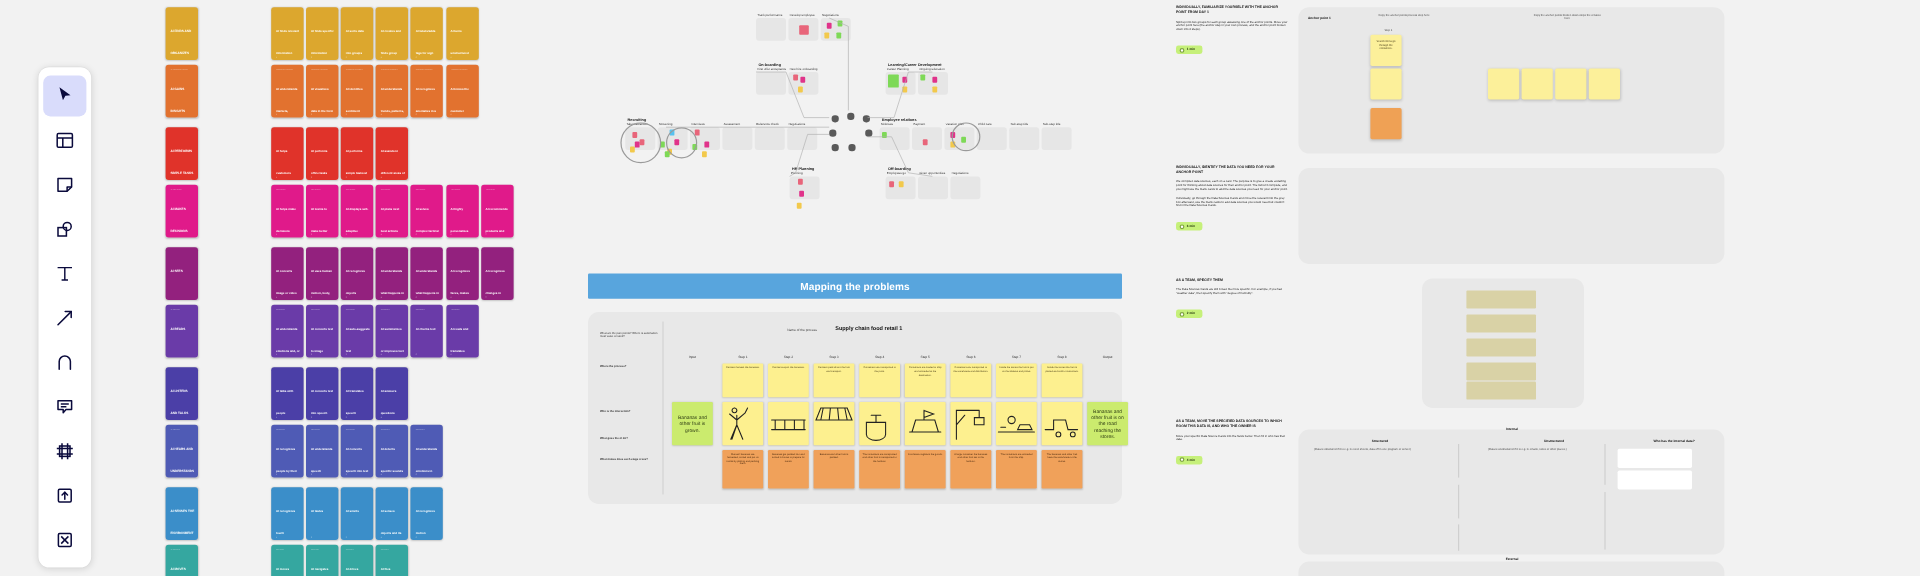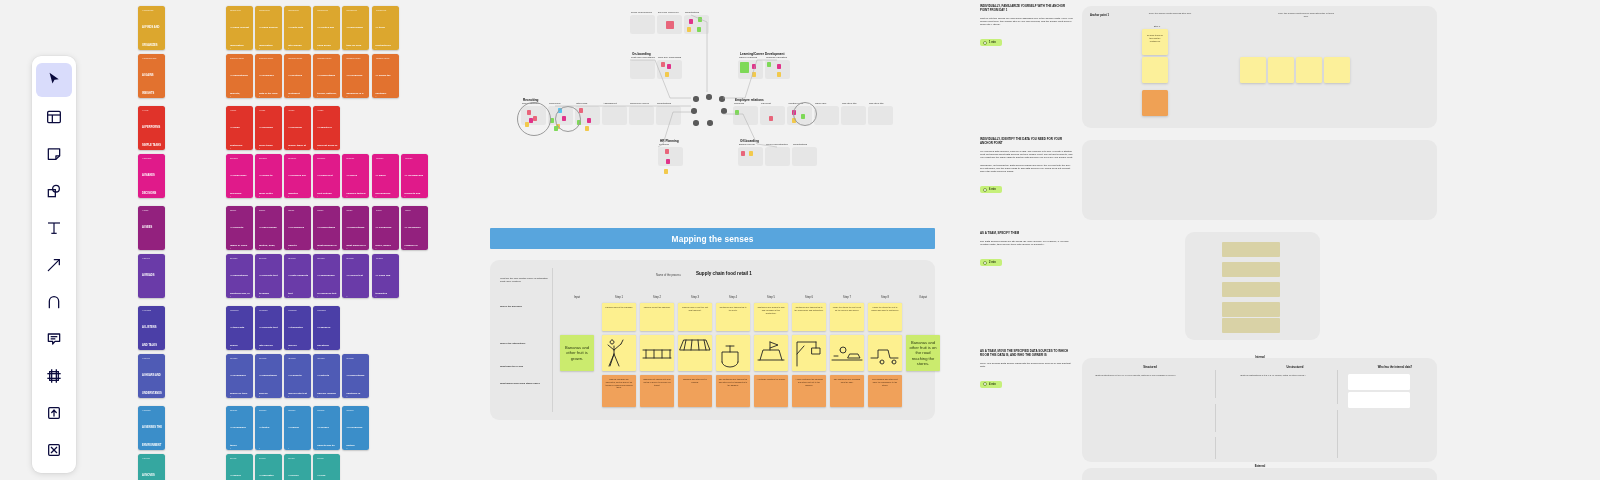--- a/index.html
+++ b/index.html
@@ -394,21 +394,21 @@
         <path d="M196,96 L175,96 L160,58 L135,58" stroke="#b0b0b0" stroke-width=".55" fill="none"></path>
         <path d="M212,90 L212,20 L196,13" stroke="#b0b0b0" stroke-width=".55" fill="none"></path>
         <path d="M228,96 L250,96 L262,58 L282,58" stroke="#b0b0b0" stroke-width=".55" fill="none"></path>
         <path d="M196,110 L178,110 L168,142 L163,145" stroke="#b0b0b0" stroke-width=".55" fill="none"></path>
         <path d="M228,112 L248,112 L262,142 L282,145" stroke="#b0b0b0" stroke-width=".55" fill="none"></path>
         <path d="M196,104 L130,104 L60,104" stroke="#b0b0b0" stroke-width=".55" fill="none"></path>
       </svg>
     </div>
 
   <div class="banner">
-    <span>Mapping the senses</span>
+    <span>Mapping the problems</span>
   </div>
 
   <div class="pmap" id="pmap">
       <div class="pm-title-lbl" style="left: 166px; top: 14px;">Name of the process</div>
       <div class="pm-title-val" style="left: 206px; top: 11px;">Supply chain food retail 1</div>
       <div class="pm-rowlbl" style="left: 10px; top: 17px;">What are the pain points? Where is automation most value created?</div>
       <div class="pm-rowlbl b" style="left: 10px; top: 45px;">Where the process?</div>
       <div class="pm-rowlbl b" style="left: 10px; top: 82px;">Who is the interaction?</div>
       <div class="pm-rowlbl b" style="left: 10px; top: 105px;">What goes the ol do?</div>
       <div class="pm-rowlbl b" style="left: 10px; top: 122px;">What makes does each stage crave?</div>

